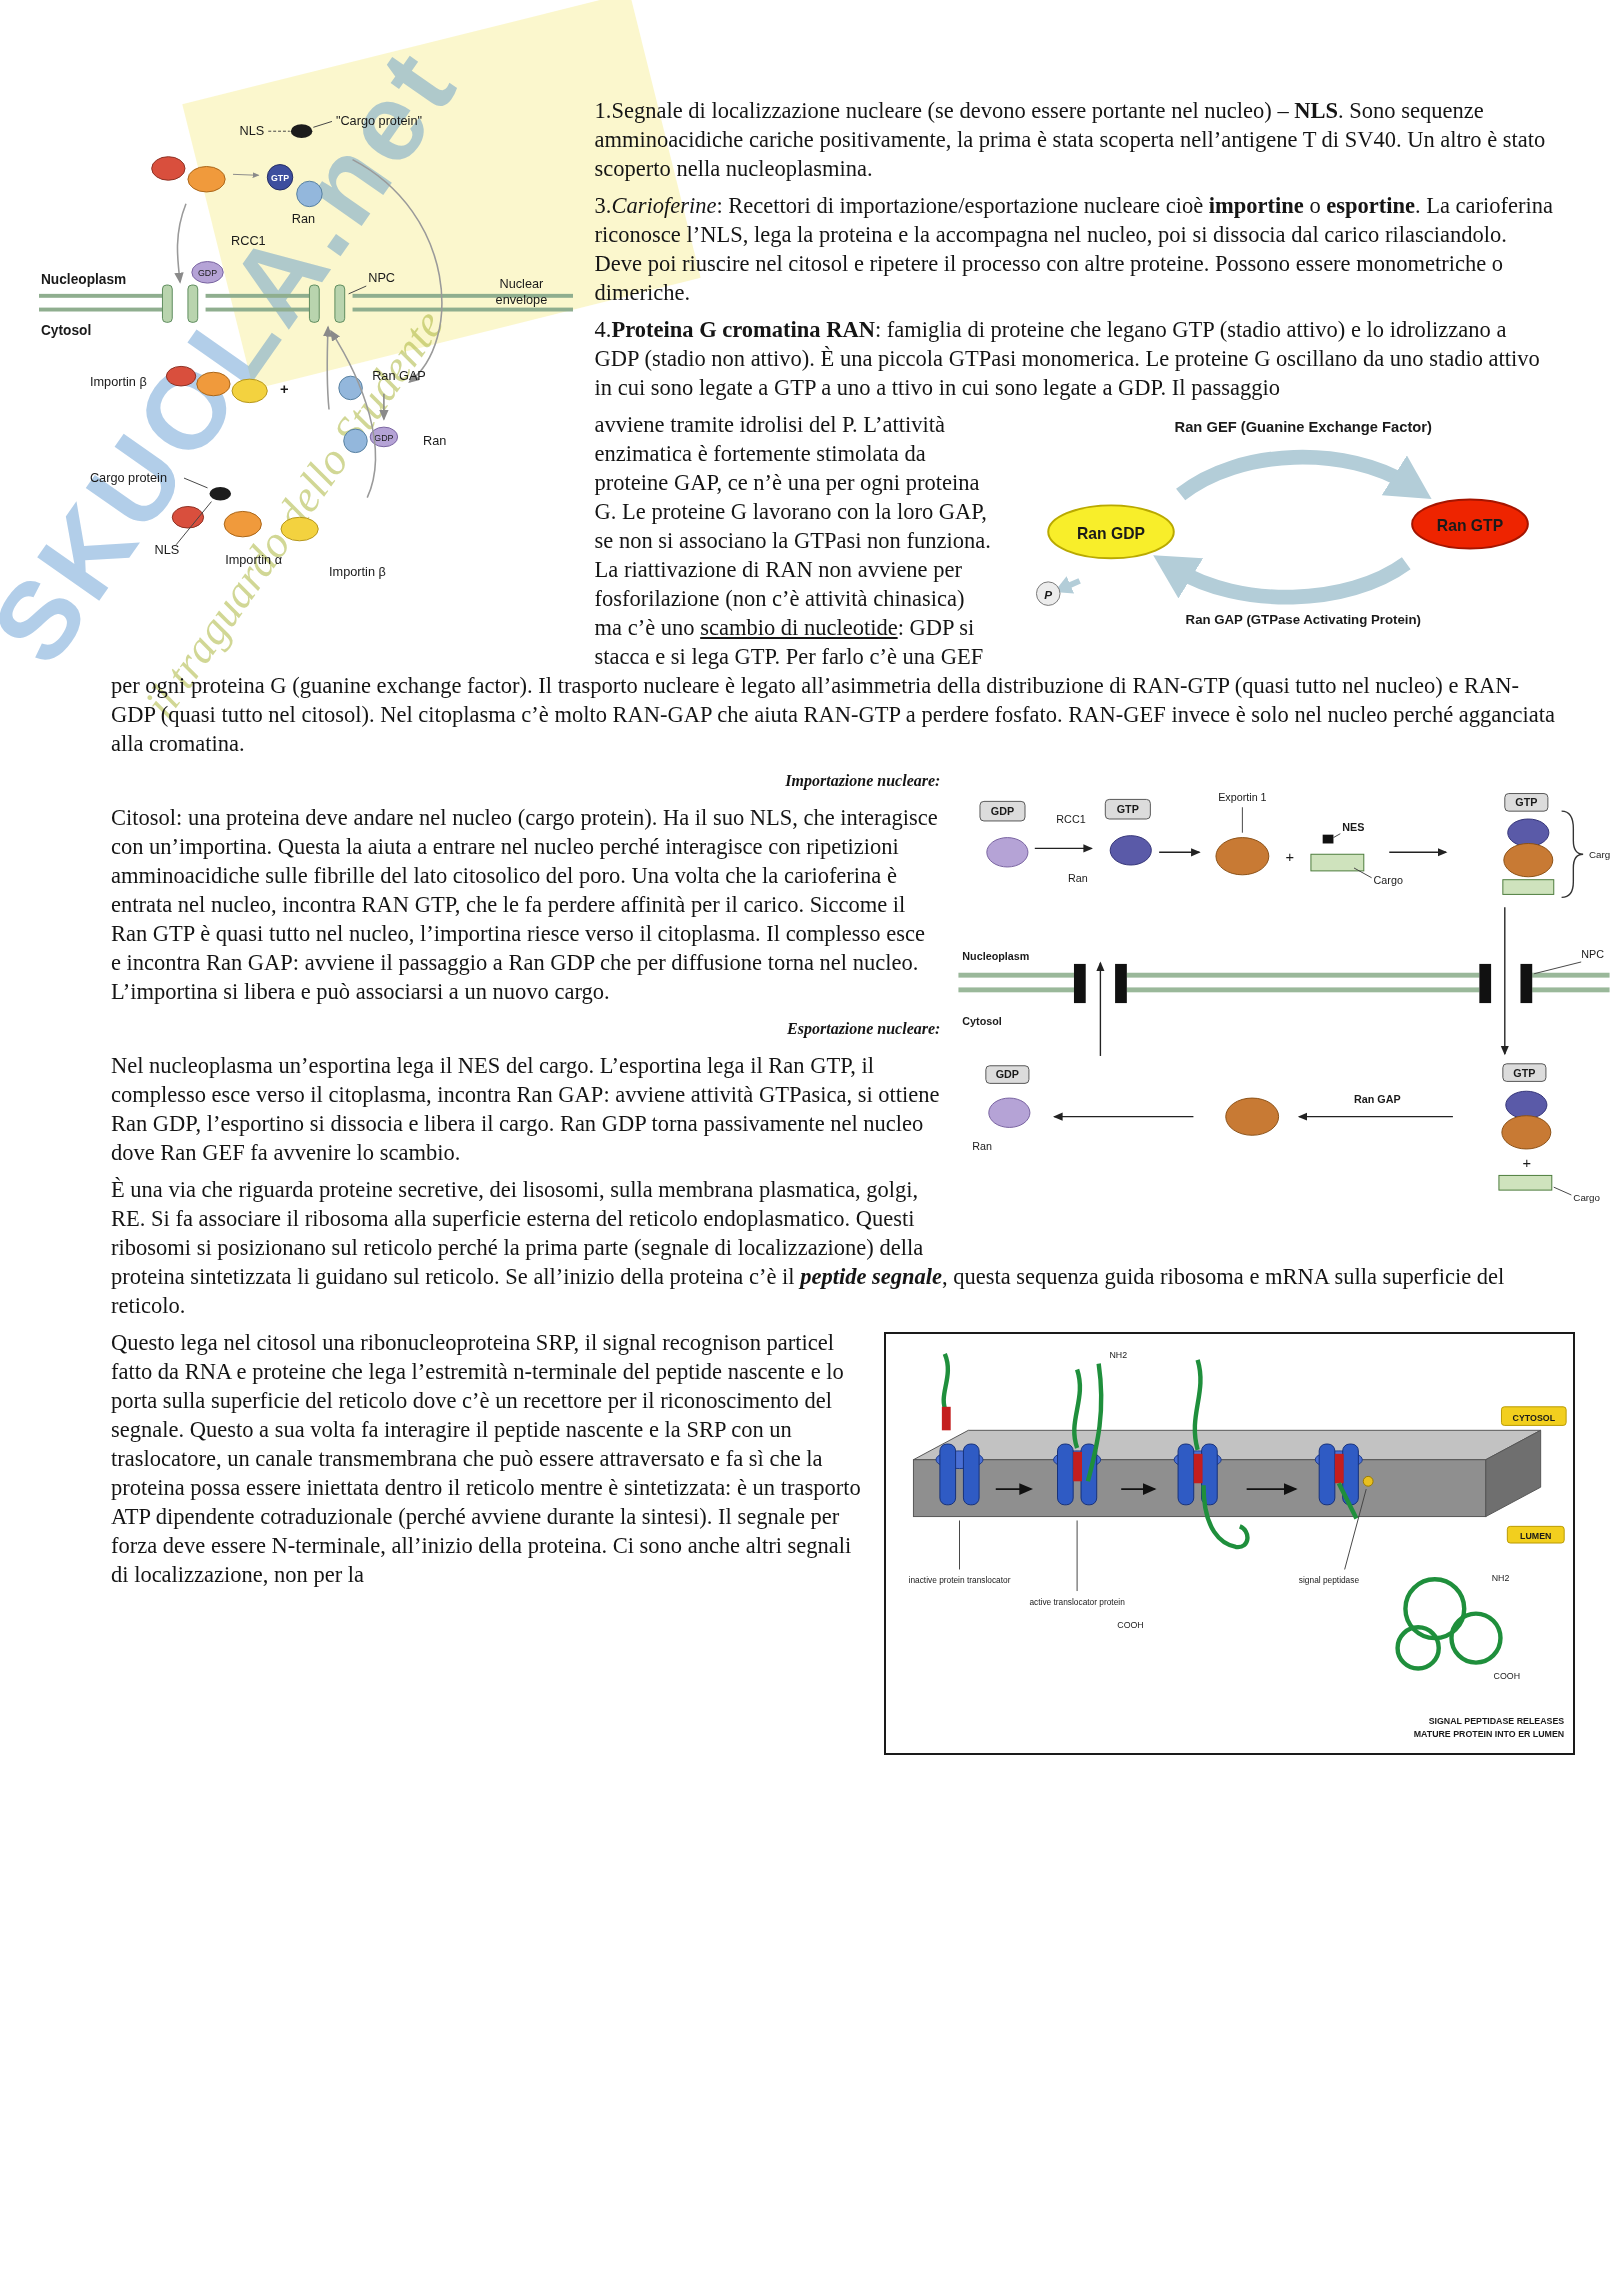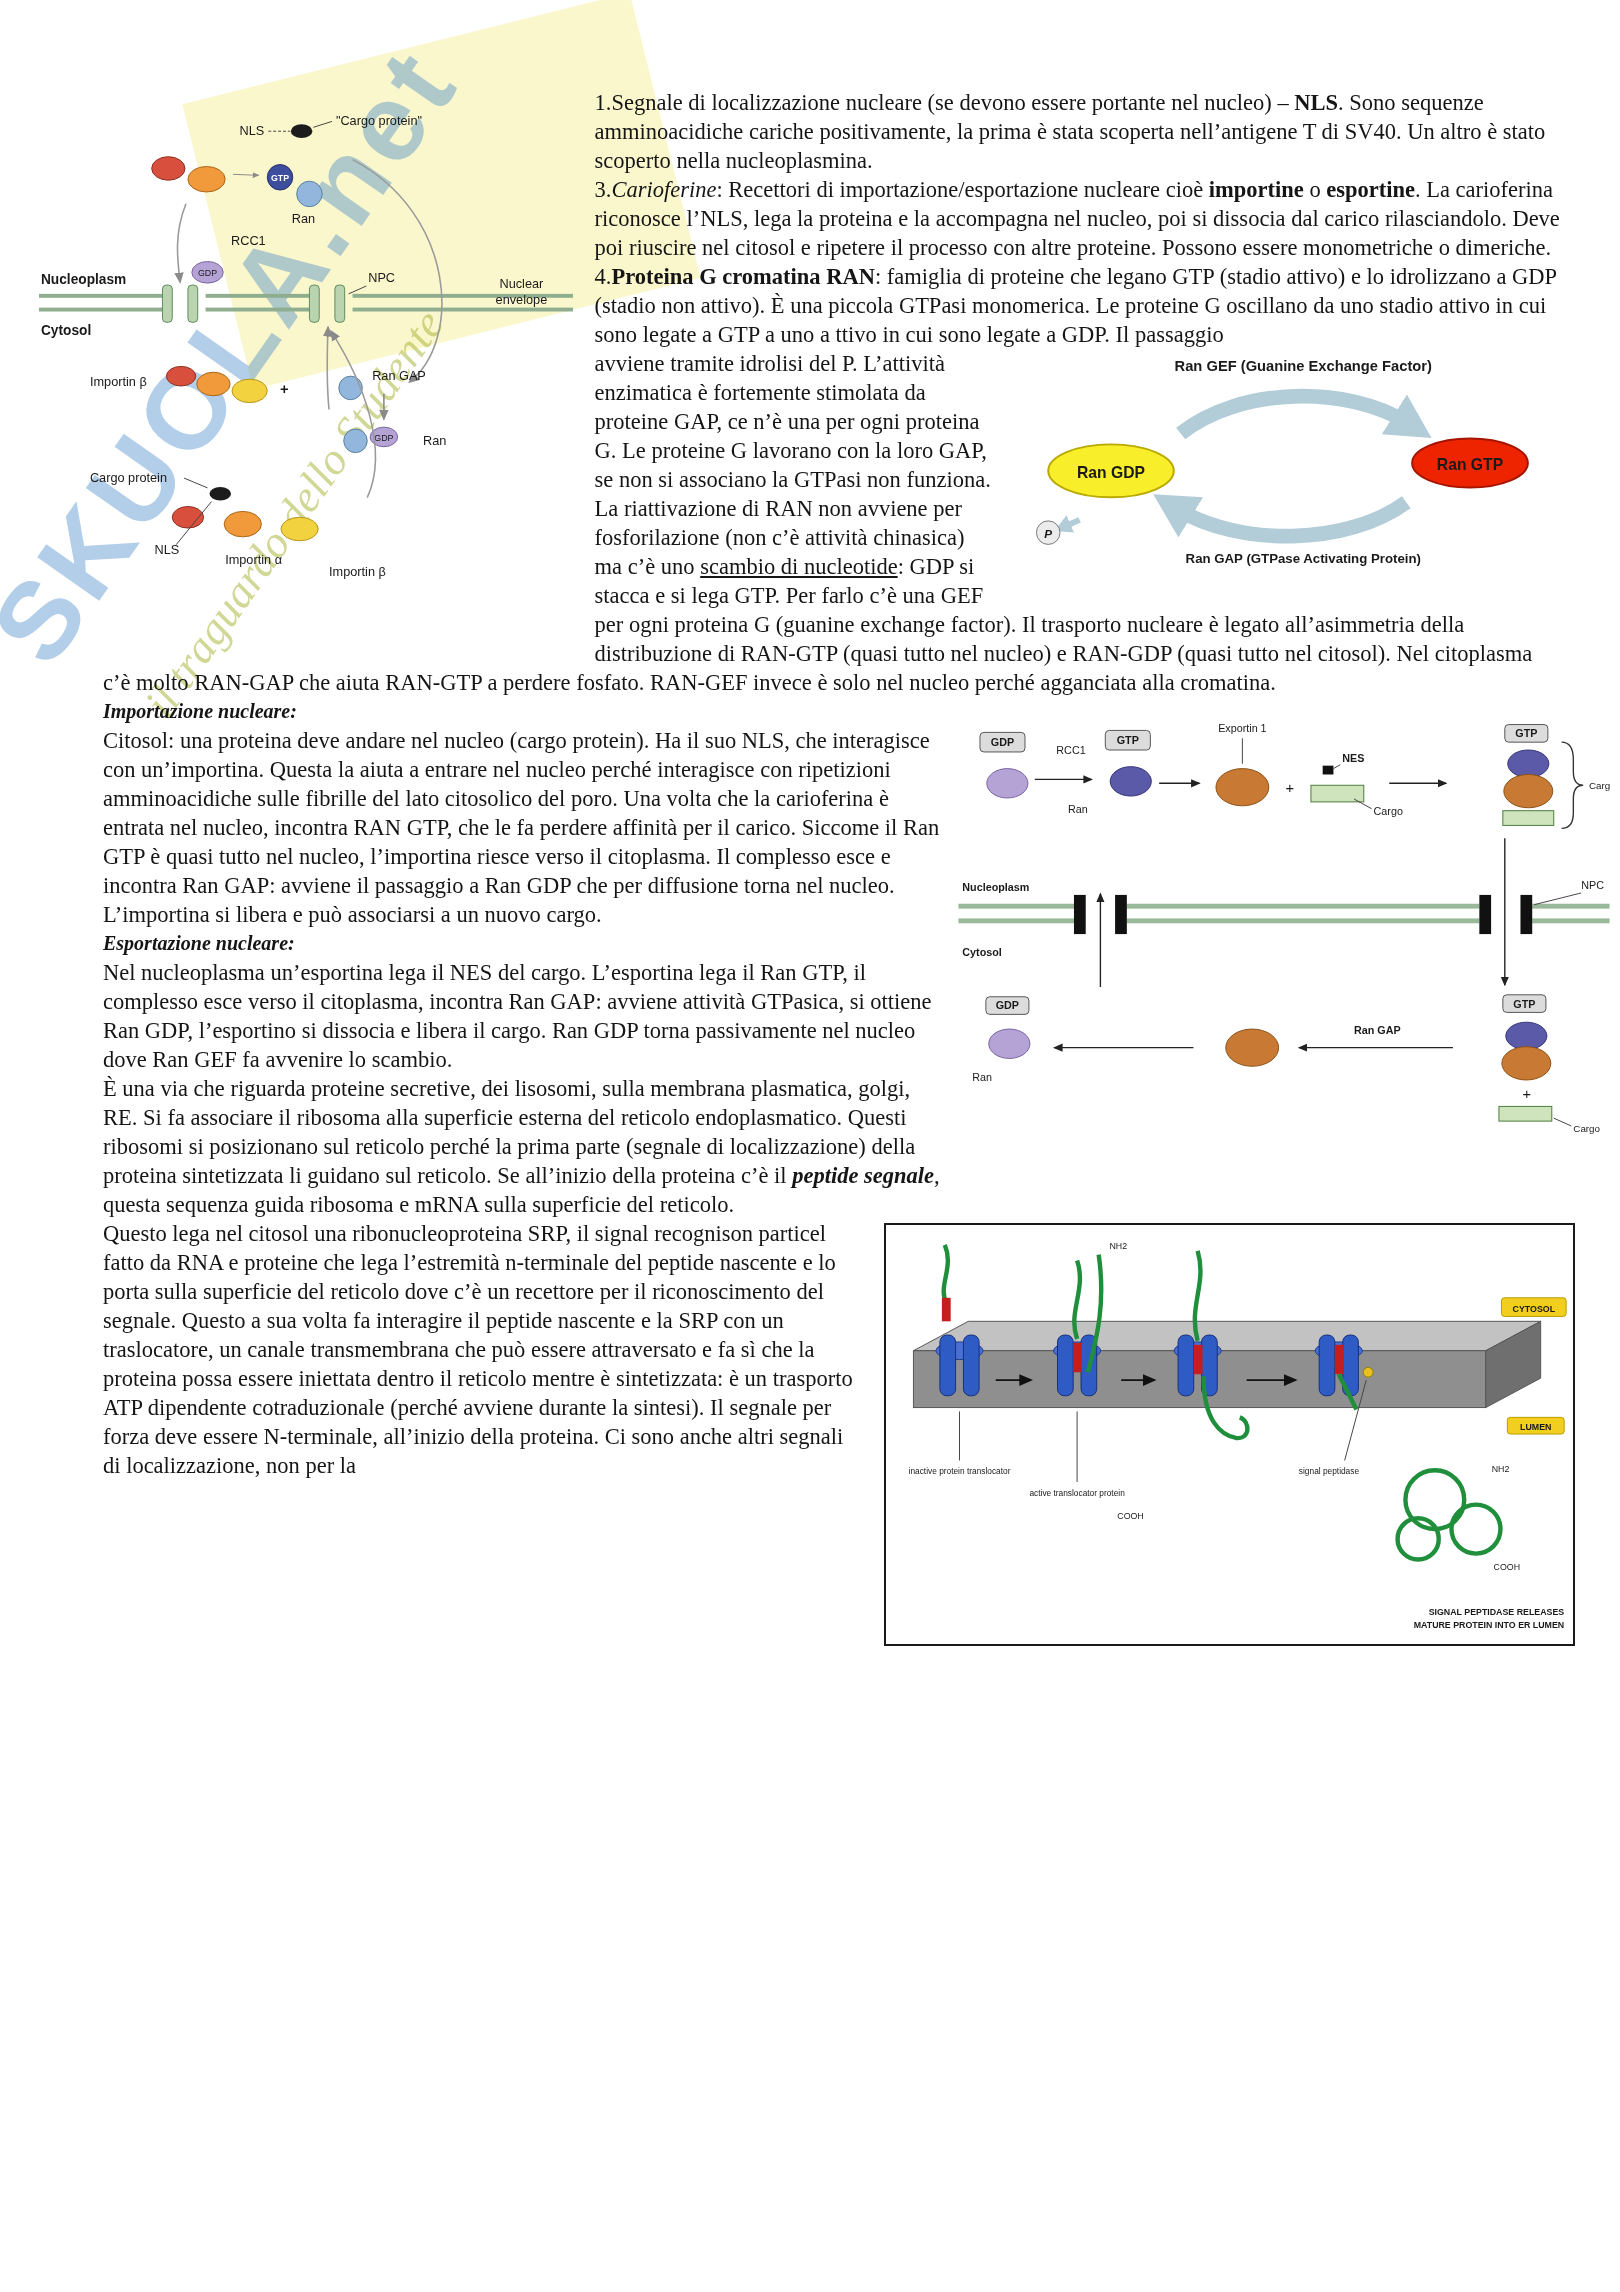--- a/index.html
+++ b/index.html
@@ -13,28 +13,28 @@
   .wm-main { position:absolute; left:17.6px; top:586px; z-index:0; white-space:nowrap;
              font-family:"Liberation Sans", sans-serif; font-weight:bold; font-size:110px;
              letter-spacing:5.9px; color:rgba(62,132,200,.40);
              transform:rotate(-55deg); transform-origin:0 50%; }
   .wm-sub  { position:absolute; left:155px; top:686px; z-index:0; white-space:nowrap;
              font-family:"Liberation Serif", serif; font-style:italic; font-size:45px;
              color:rgba(172,182,62,.55); transform:rotate(-55deg); transform-origin:0 50%; }
 
   .flow { position:absolute; left:103px; top:88px; width:1460px; z-index:1;
           font-size:22.5px; line-height:29px; }
-  .para { margin:0; }
+  .para { margin:8px; }
   .fl { float:left; }
   .fr { float:right; }
   .diag1 { width:534px; height:549px; margin:-2px 21.6px 11.8px -64px; }
   .gef   { width:564px; height:221px; margin:3.9px -9.8px 11.8px 17.6px; }
   .exp   { width:652px; height:470px; margin:5.9px -47px 9.8px 17.6px; }
   .srp   { width:691px; height:423px; margin:3.9px -11.8px 9.8px 19.6px; border:2px solid #1a1a1a; background:#fff; }
-  .subhead { font-size:20px; font-weight:bold; font-style:italic; line-height:29px; }
+  .subhead { font-size:16px; font-weight:bold; font-style:italic; line-height:29px;text-align:right; }
   .h2 { clear:both; font-size:27.4px; font-weight:bold; margin:41px 0 7.8px 0; line-height:33px; }
 
   
   svg { display:block; }
   .sl   { font-family:"Liberation Sans", sans-serif; fill:#1a1a1a; }
   .s8   { font-size:8.5px; }
   .s9   { font-size:9px; }
   .s9b  { font-size:9px; font-weight:bold; }
   .s9w  { font-size:9px; font-weight:bold; fill:#ffffff; }
   .s10  { font-size:10px; }

